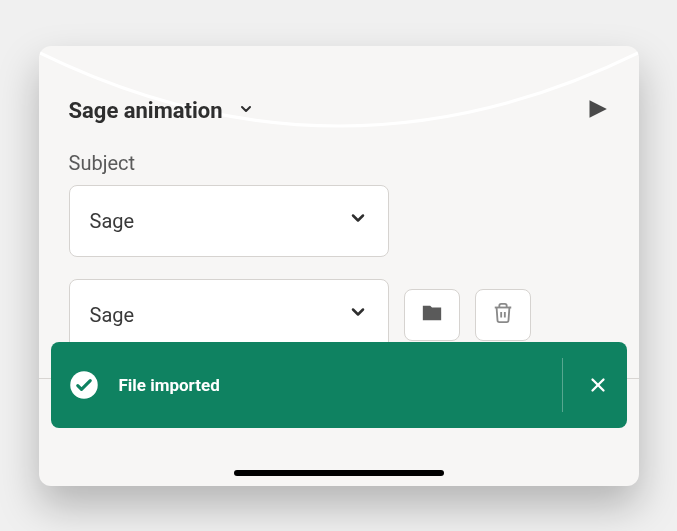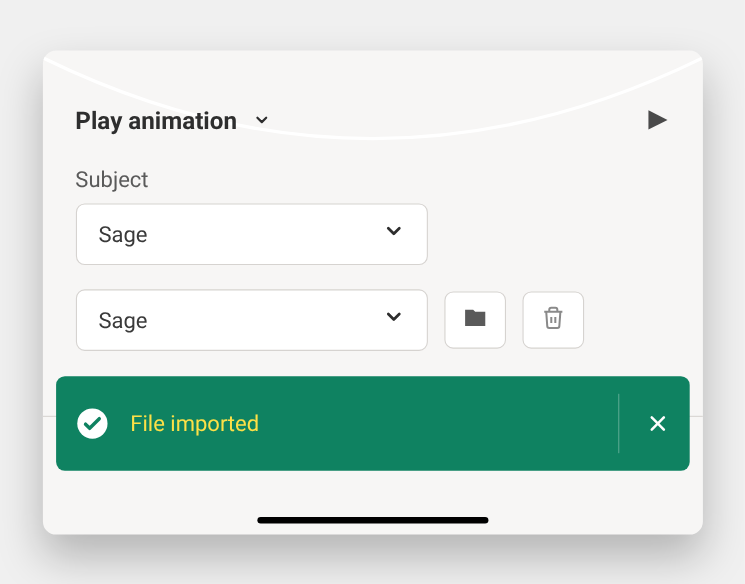--- a/index.html
+++ b/index.html
@@ -76,21 +76,21 @@
       display: block;
       margin-bottom: 10px;
     }
     .select-row {
       display: flex;
       gap: 15px;
       align-items: center;
     }
     .select {
       width: 320px;
-      height: 56px;
+      height: 72px;
       background: #ffffff;
       border: 1px solid #d6d3d0;
       border-radius: 8px;
       display: flex;
       align-items: center;
       justify-content: space-between;
       padding: 0 20px;
       font-size: 20px;
       color: #3a3a3a;
       cursor: pointer;
@@ -127,23 +127,23 @@
       padding: 0 18px 0 18px;
       z-index: 10;
     }
     .toast-icon {
       width: 30px;
       height: 30px;
       margin-right: 20px;
       flex-shrink: 0;
     }
     .toast-text {
-      color: #fde047;
-      font-size: 20px;
-      font-weight: 400;
+      color: #ffffff;
+      font-size: 17px;
+      font-weight: 700;
       flex: 1;
     }
     .toast-divider {
       width: 1px;
       height: 54px;
       background: rgba(255,255,255,0.3);
       margin: 0 24px;
     }
     .toast-close {
       width: 22px;
@@ -180,21 +180,21 @@
 <div class="panel">
 
   <div class="curve">
     <svg viewBox="0 0 600 140" preserveAspectRatio="none">
       <path d="M -50 -20 Q 300 180 650 -20" fill="none" stroke="#ffffff" stroke-width="3"></path>
     </svg>
   </div>
 
   <div class="header-row">
     <div class="header-title">
-      <h2>Play animation</h2>
+      <h2>Sage animation</h2>
       <span>
         <svg class="chevron-small" viewBox="0 0 24 24" fill="none" stroke="#2e2e2e" stroke-width="3" stroke-linecap="round" stroke-linejoin="round">
           <polyline points="6 9 12 15 18 9"></polyline>
         </svg>
       </span>
     </div>
     <div class="play-btn">
       <span>
         <svg viewBox="0 0 24 24" fill="#4a4a4a">
           <polygon points="6,4 22,12 6,20"></polygon>

